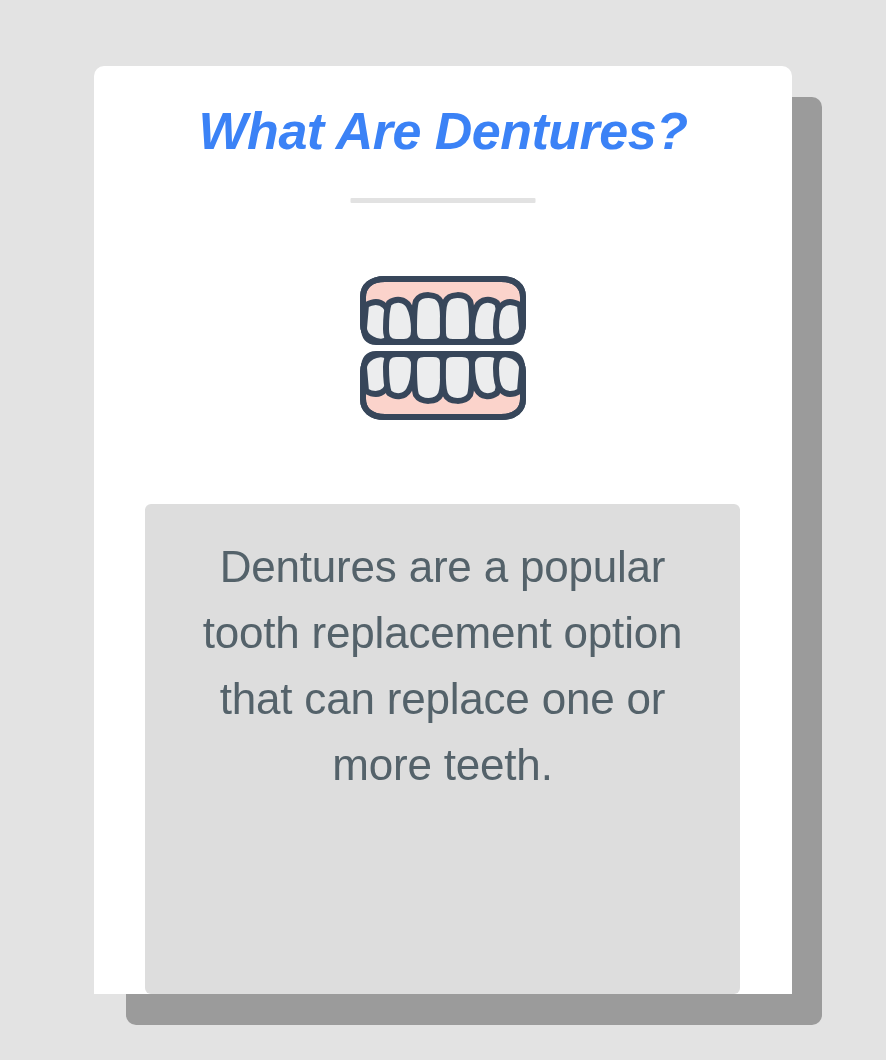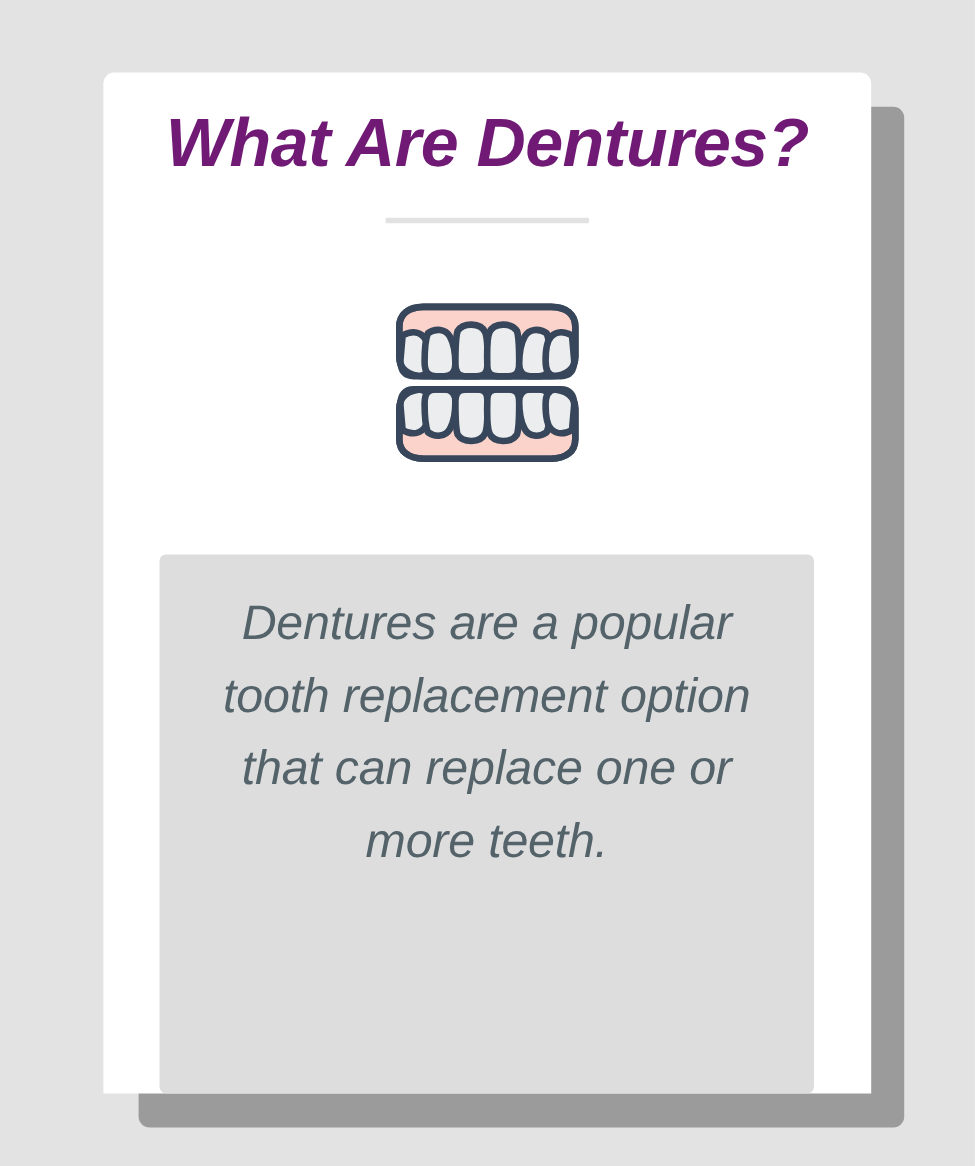--- a/index.html
+++ b/index.html
@@ -49,26 +49,26 @@
   }
 
   
   .title {
     position: absolute;
     top: 28px;
     left: 0;
     width: 100%;
     text-align: center;
     font-family: "Liberation Sans Narrow", "Liberation Sans", sans-serif;
-    font-size: 62px;
+    font-size: 52px;
     line-height: 74px;
     font-weight: bold;
     font-style: italic;
     letter-spacing: -0.5px;
-    color: #701a75;
+    color: #3b82f6;
     white-space: nowrap;
   }
 
   
   .divider {
     position: absolute;
     top: 132px;
     left: 50%;
     transform: translateX(-50%);
     width: 185px;
@@ -91,21 +91,20 @@
   
   .text-panel {
     position: absolute;
     left: 51px;
     top: 438px;
     width: 595px;
     height: 490px;
     background: #dddddd;
     border-radius: 6px;
     padding: 30px 22px 0 22px;
-    font-style: italic;
   }
 
   .body-text {
     font-family: "Liberation Sans", sans-serif;
     font-size: 44px;
     line-height: 66px;
     font-weight: normal;
     color: #54626a;
     text-align: center;
     letter-spacing: -0.2px;

